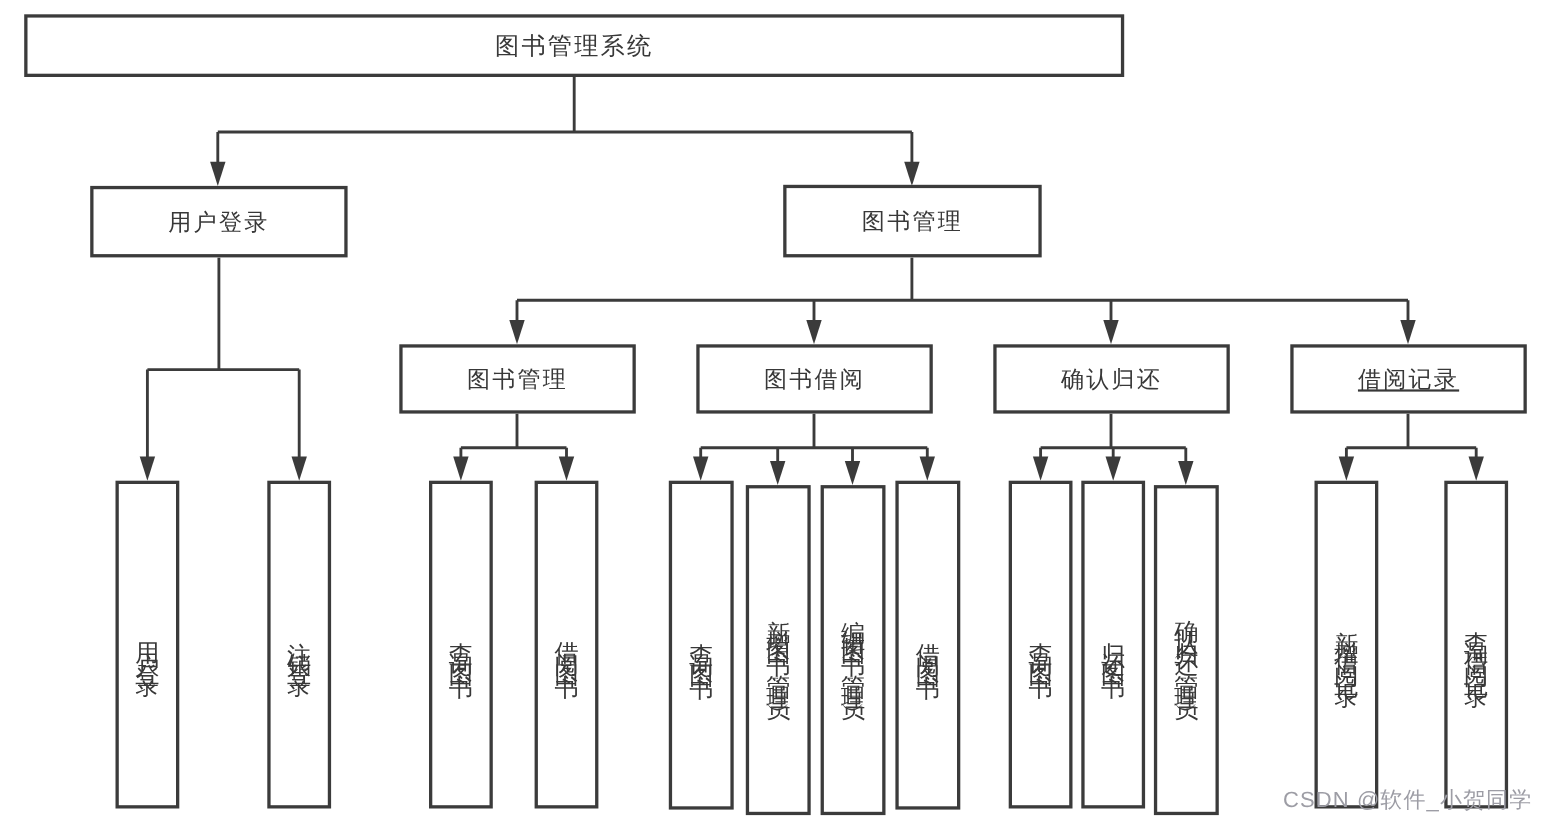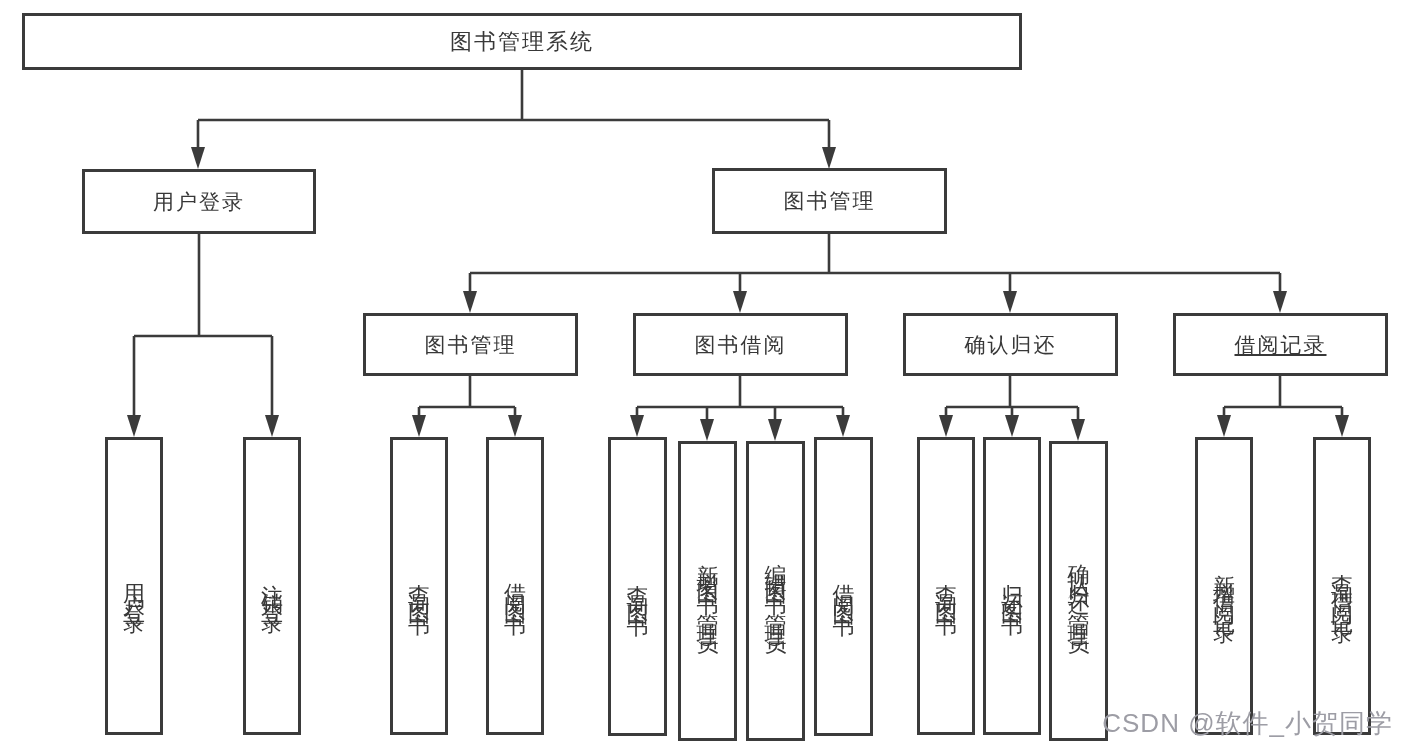--- a/index.html
+++ b/index.html
@@ -51,21 +51,21 @@
   .wire {
     stroke: var(--line, #3b3b3b);
     stroke-width: 2.6;
     fill: none;
   }
   .arrow { fill: var(--line, #3b3b3b); stroke: none; }
   .watermark {
     position: absolute;
     right: 12px;
     bottom: 6px;
-    font-size: 26px;
+    font-size: 20px;
     letter-spacing: 1px;
     color: var(--wm, #9d9da5);
   }
 </style>
 </head>
 <body>
 
 <div id="canvas">
 
   <svg id="wires" viewBox="0 0 1405 747">

